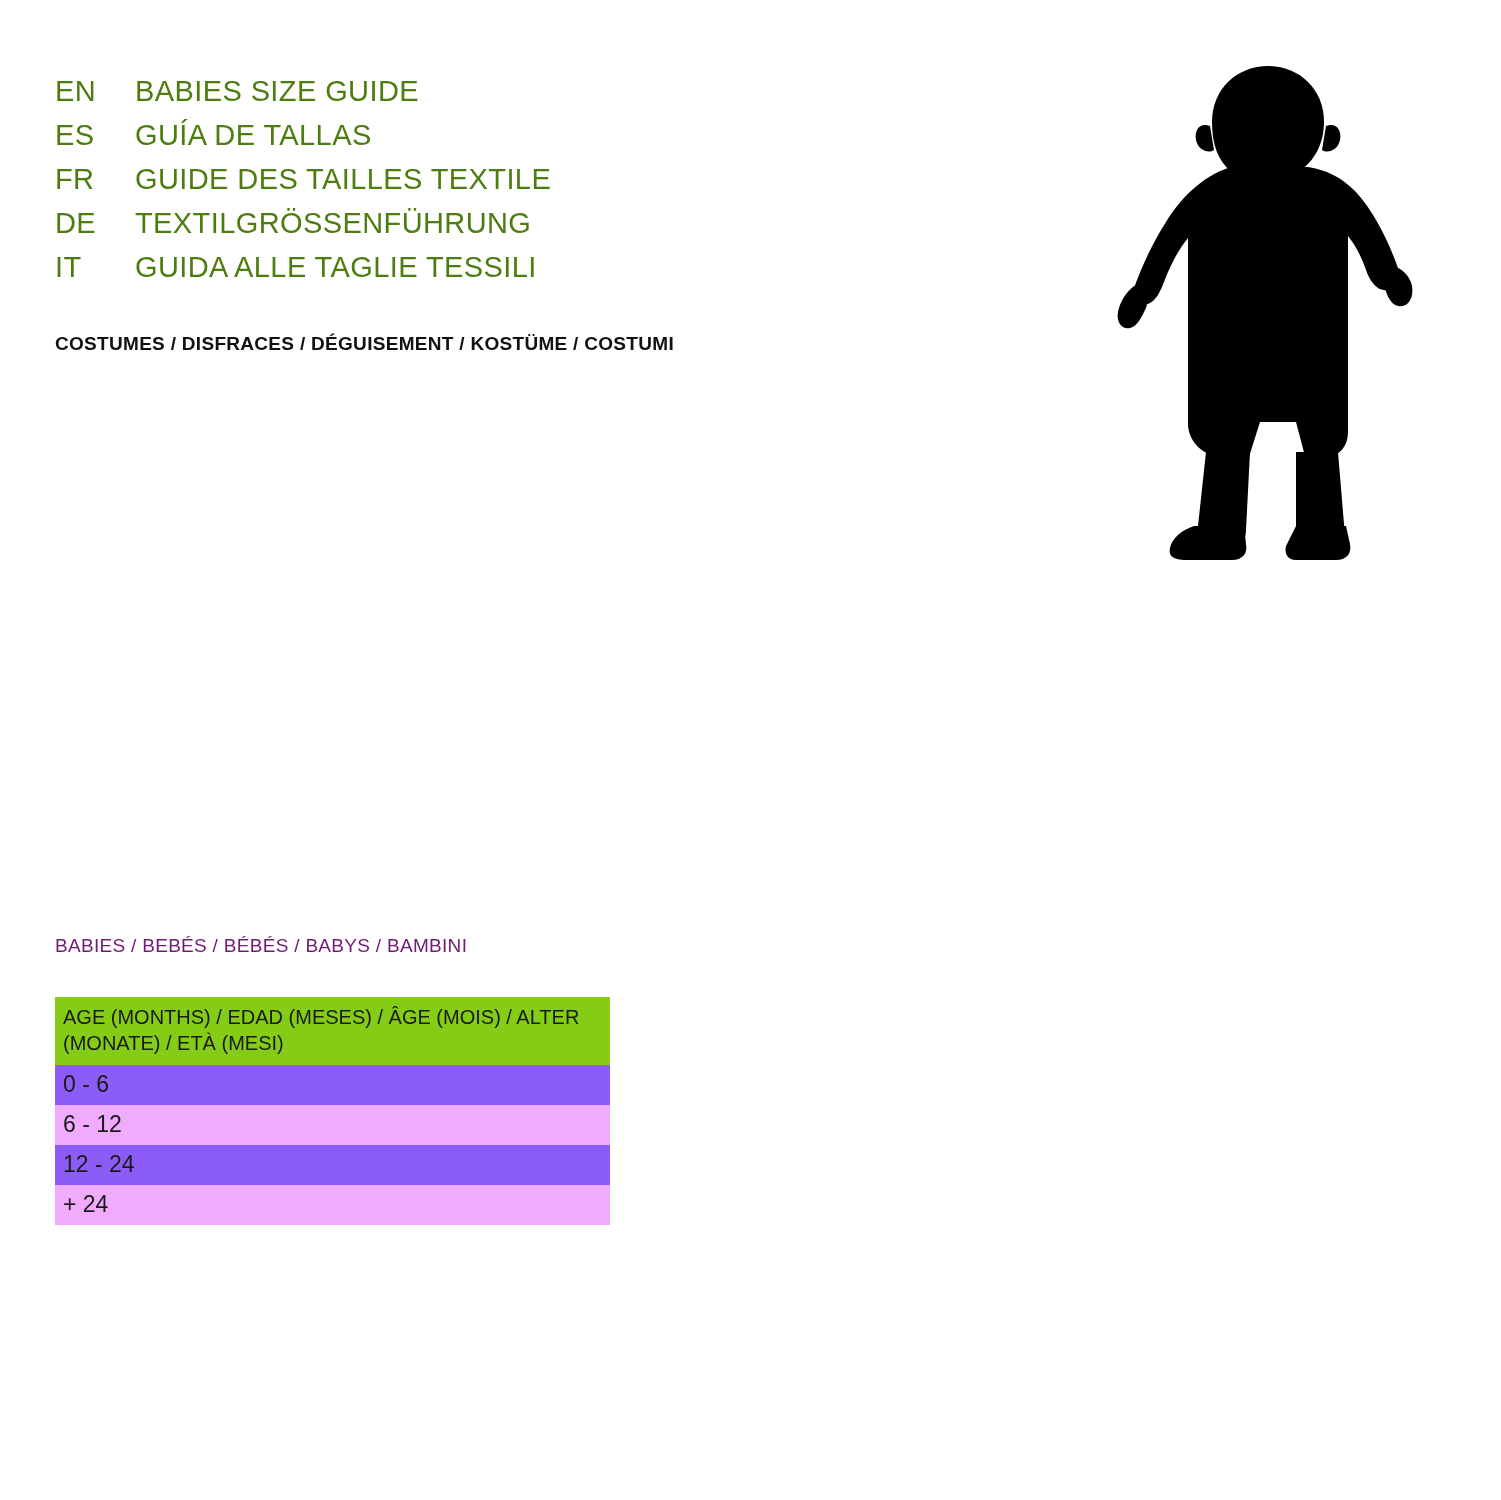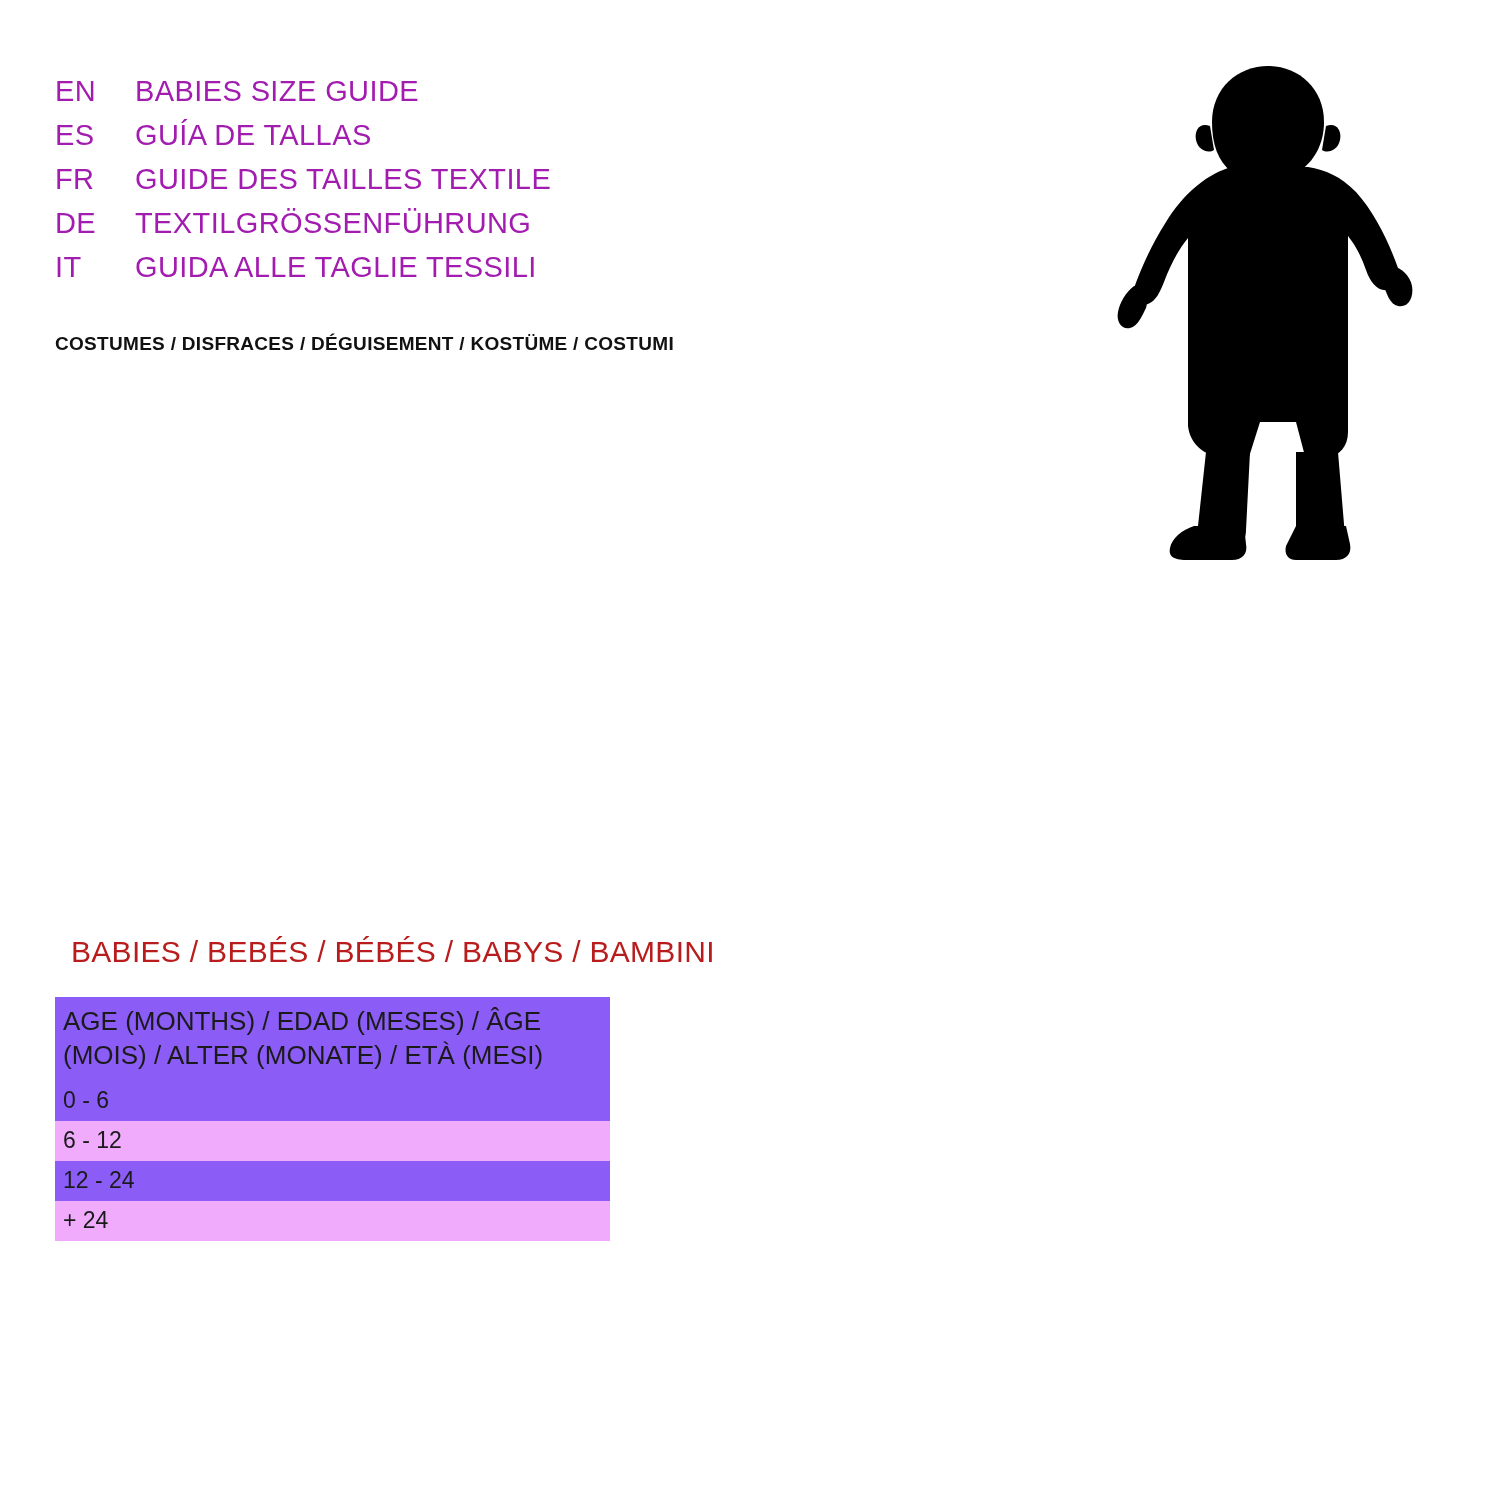--- a/index.html
+++ b/index.html
@@ -28,21 +28,21 @@
     left: 55px;
     top: 75px;
     width: 1000px;
   }
   .lang-row {
     display: flex;
     align-items: baseline;
     height: 44px;
     font-size: 29px;
     letter-spacing: 0.4px;
-    color: #a21caf;
+    color: #4d7c0f;
   }
   .lang-code {
     width: 80px;
     flex: 0 0 80px;
   }
   .lang-text {
     flex: 1 1 auto;
   }
 
   .category-line {
@@ -63,40 +63,39 @@
     top: 60px;
     width: 340px;
     height: 500px;
   }
 
   
   .section-title {
     position: absolute;
     left: 55px;
     top: 935px;
-    font-size: 30px;
+    font-size: 19px;
     letter-spacing: 0.3px;
-    color: #b91c1c;
+    color: #701a75;
     white-space: nowrap;
-    margin-left: 16px;
   }
 
   .size-table {
     position: absolute;
     left: 55px;
     top: 997px;
     width: 555px;
     border-collapse: collapse;
     table-layout: fixed;
   }
   .size-table th {
-    background: #8b5cf6;
+    background: #84cc16;
     text-align: left;
     font-weight: normal;
-    font-size: 26px;
+    font-size: 20px;
     line-height: 1.32;
     padding: 7px 8px 8px 8px;
     color: #1a1a1a;
     margin-left: 40px;
   }
   .size-table td {
     text-align: left;
     font-size: 23px;
     padding: 6px 8px 7px 8px;
     color: #1a1a1a;

